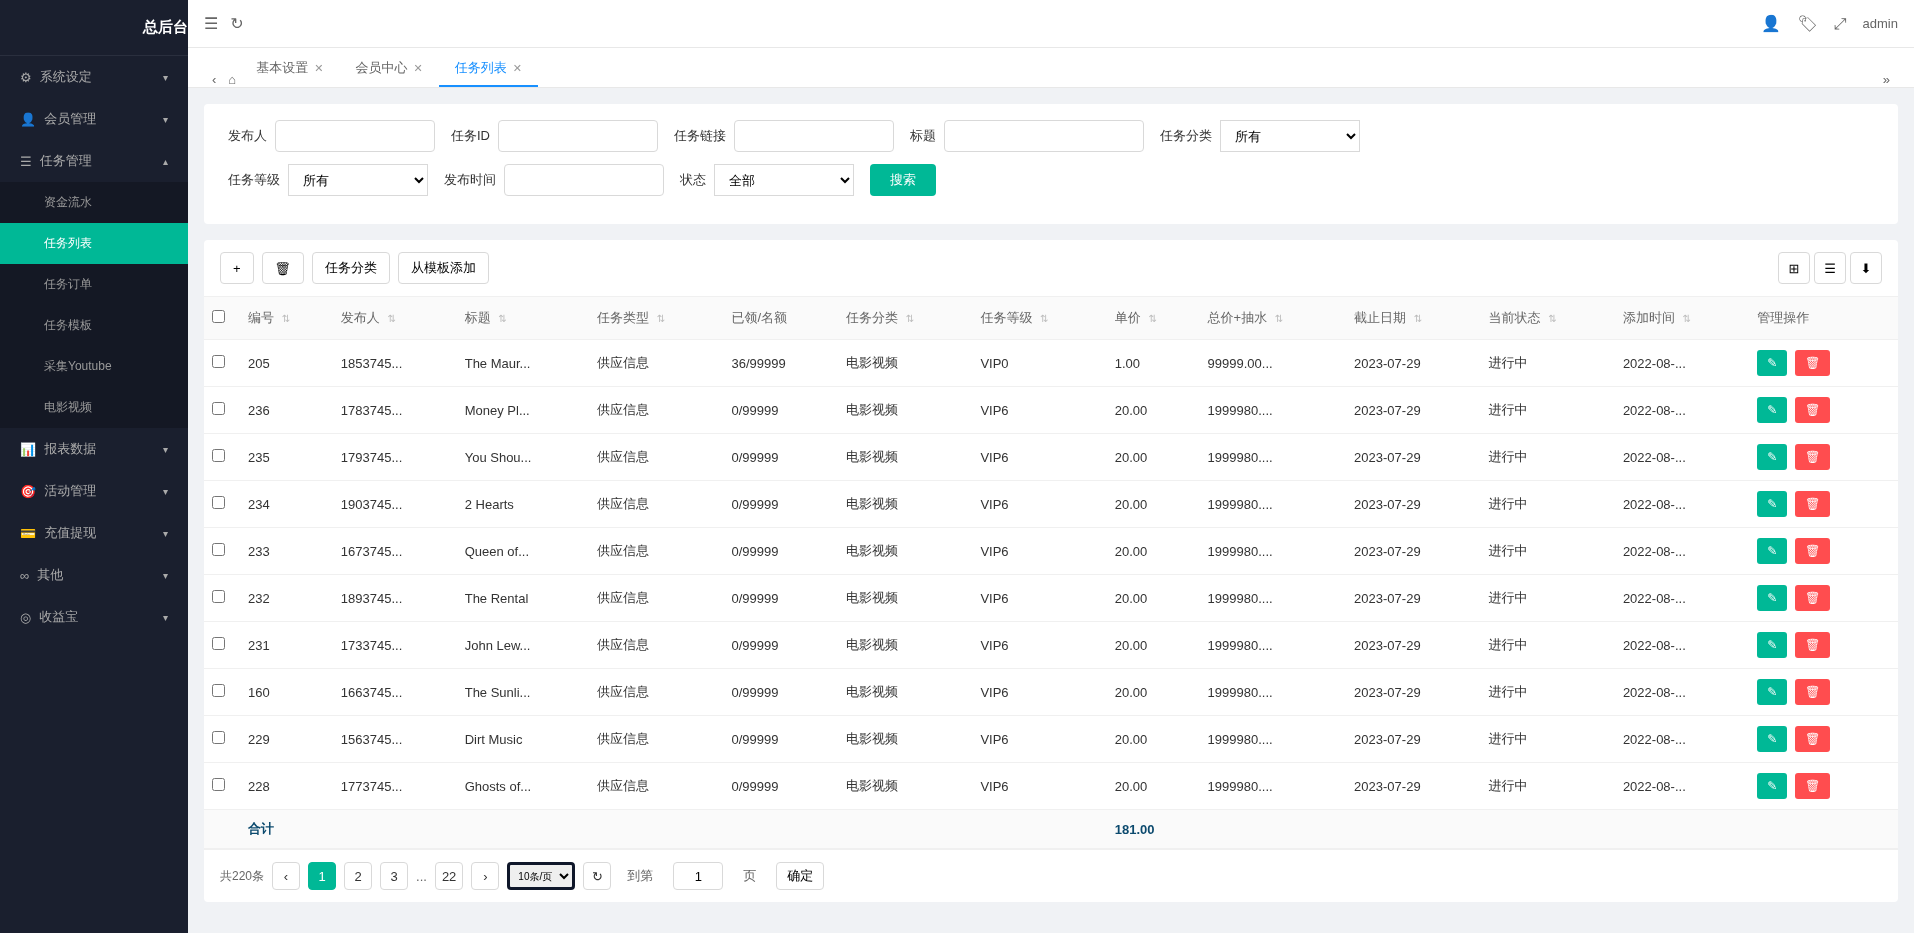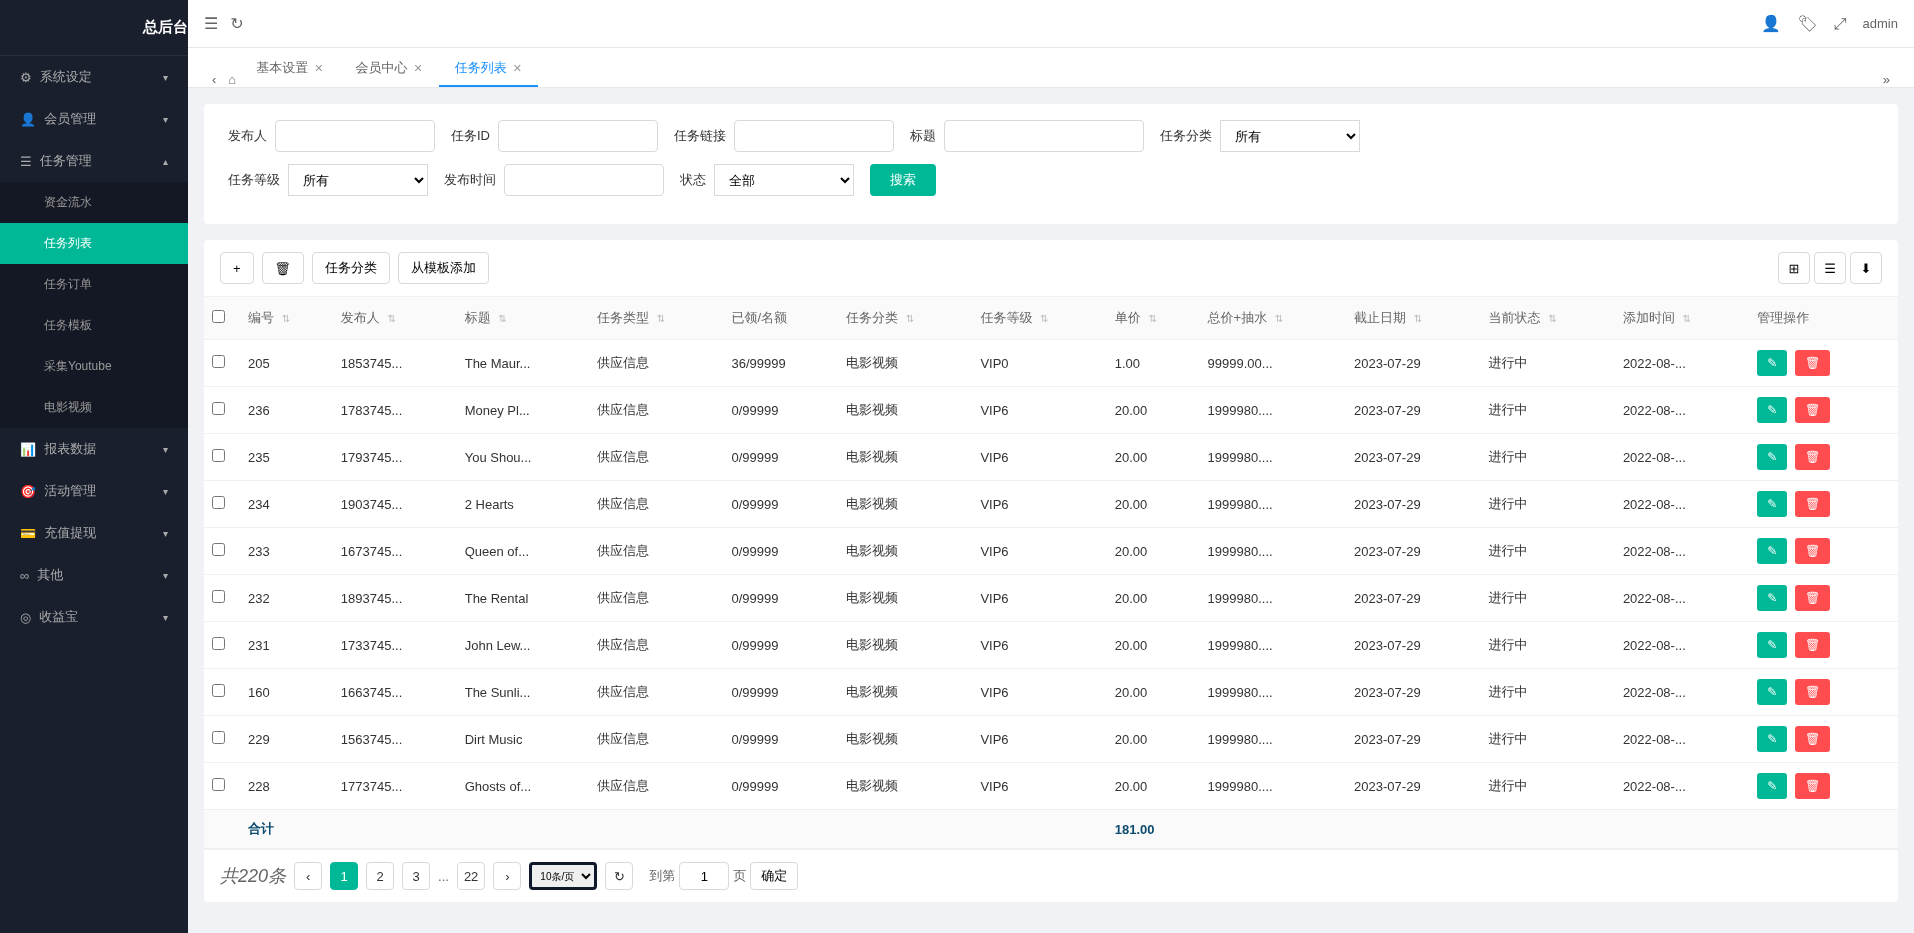--- a/index.html
+++ b/index.html
@@ -57,24 +57,24 @@
     td { padding: 10px 8px; border-bottom: 1px solid #f0f0f0; color: #333; white-space: nowrap; }
     .sort-icon { color: #bbb; margin-left: 4px; font-size: 10px; }
     .check-col { width: 36px; }
     .action-btn { height: 26px; border: none; border-radius: 3px; padding: 0 10px; cursor: pointer; font-size: 12px; color: #fff; margin-right: 4px; }
     .action-edit { background: #00b896; }
     .action-delete { background: #ff4d4f; }
     .total-row td { font-weight: bold; color: #0c4a6e; background: #fafafa; }
 
     
     .pagination { display: flex; align-items: center; gap: 8px; padding: 12px 16px; border-top: 1px solid #f0f0f0; }
-    .page-info { color: #666; font-size: 18px; font-style: italic; }
+    .page-info { color: #666; font-size: 12px; }
     .page-btn { height: 28px; min-width: 28px; border: 1px solid #d9d9d9; background: #fff; border-radius: 4px; cursor: pointer; font-size: 13px; display: flex; align-items: center; justify-content: center; padding: 0 6px; color: #333; }
     .page-btn.active { background: #00b896; color: #fff; border-color: #00b896; }
-    .page-goto { display: flex; align-items: center; gap: 4px; font-size: 13px; color: #666; margin-left: 8px; }
+    .page-goto { display: flex; align-items: center; gap: 20px; font-size: 13px; color: #666; margin-left: 8px; }
     .page-goto-input { height: 28px; width: 50px; border: 1px solid #d9d9d9; border-radius: 4px; text-align: center; font-size: 13px; outline: none; }
     .page-size-select { height: 28px; border: 3px solid #0f172a; border-radius: 4px; font-size: 10px; padding: 0 4px; cursor: pointer; }
     .confirm-btn { height: 28px; border: 1px solid #d9d9d9; background: #fff; border-radius: 4px; padding: 0 10px; cursor: pointer; font-size: 13px; }
   </style>
 </head>
 <body>
 
 <div class="sidebar">
   <div class="sidebar-title">总后台</div>
 

